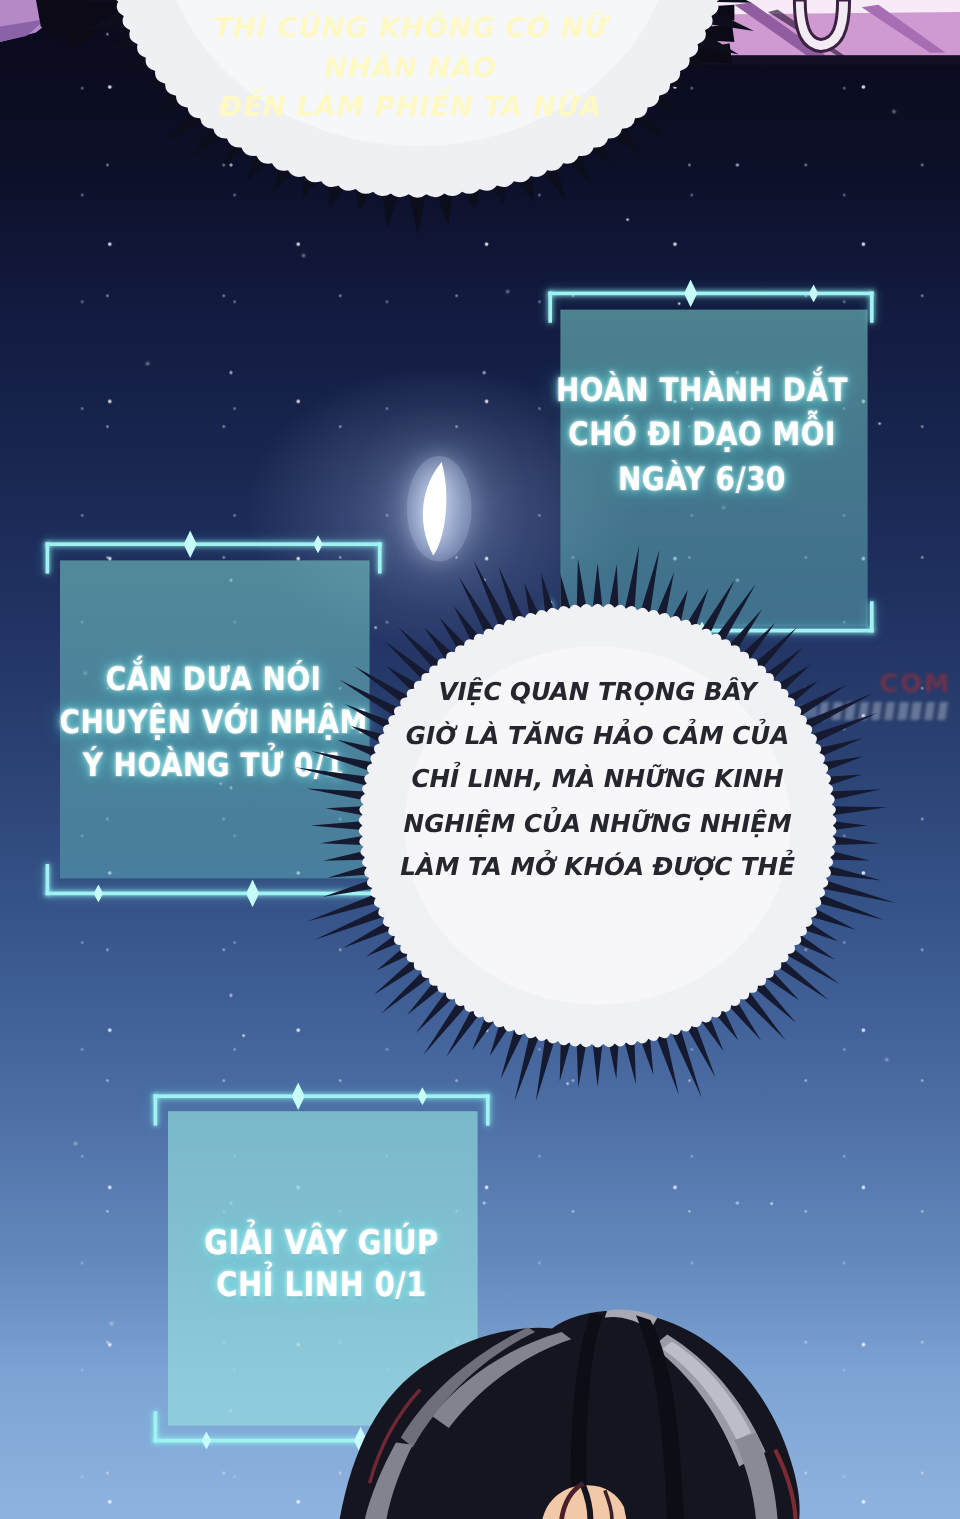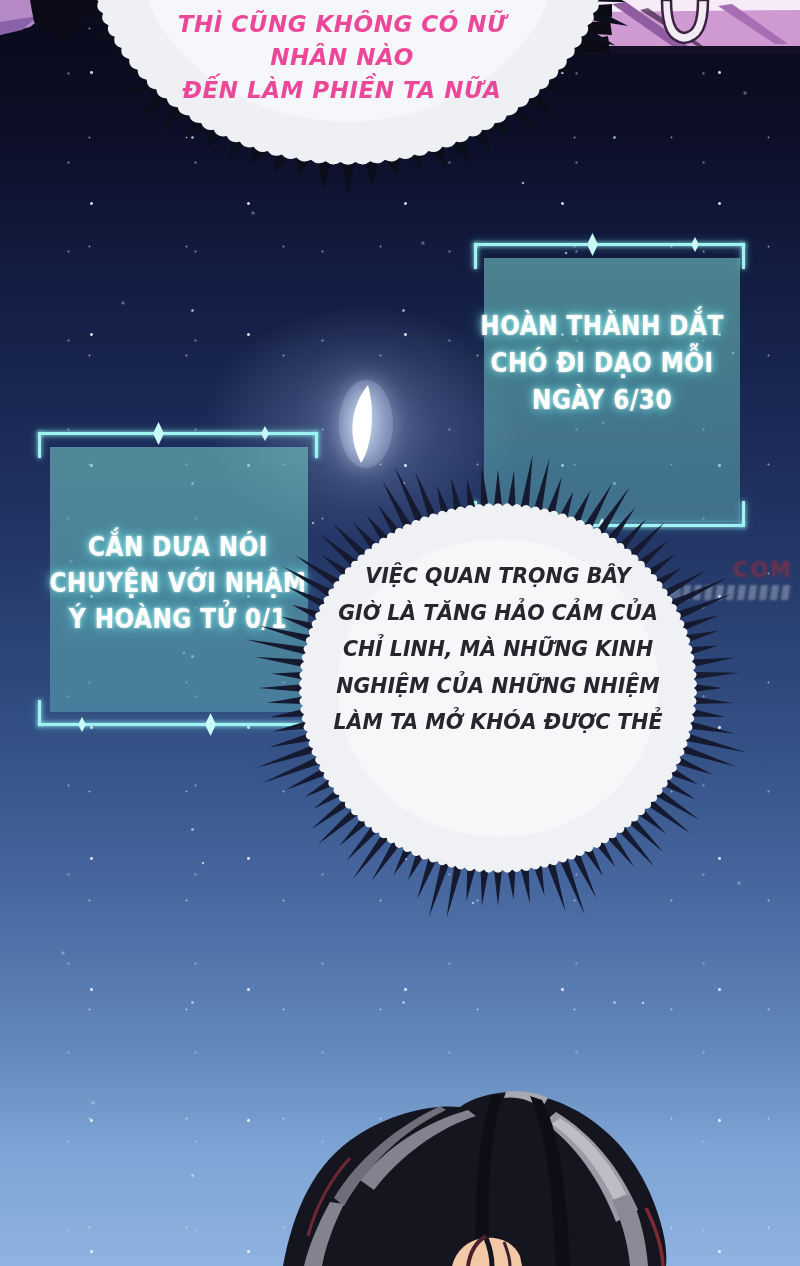--- a/index.html
+++ b/index.html
@@ -49,21 +49,21 @@
   .dm-lg{width:11px;height:23px;} .dm-sm{width:8px;height:15px;}
   .qtext{position:absolute;transform:scaleX(.86);transform-origin:center;
       text-align:center;color:#fff;font-weight:800;letter-spacing:.5px;
       text-shadow:0 0 3px rgba(255,255,255,.9),0 0 9px rgba(130,245,240,.85),
                   0 0 18px rgba(90,225,230,.6),0 2px 2px rgba(10,40,60,.3);}
   .qt1{left:-22px;top:64px;width:300px;font-size:27px;line-height:37px;}
   .qt2{left:-10px;top:97px;width:300px;font-size:27px;line-height:36px;}
   .qt3{left:-10px;top:106px;width:300px;font-size:28px;line-height:35px;}
 
   
-  .btext{position:absolute;text-align:center;font-style:italic;color:#ec4899;font-weight:700;}
+  .btext{position:absolute;text-align:center;font-style:italic;color:#fef9c3;font-weight:700;}
   #toptext{left:142px;top:8px;width:400px;font-size:23px;line-height:33px;letter-spacing:.5px;}
   #midtext{left:330px;top:558px;width:336px;font-size:20.5px;line-height:36.5px;color:#26262f;}
 
   
   #watermark{position:absolute;left:655px;top:558px;width:142px;height:58px;opacity:.9;}
   .wm-red{position:absolute;right:4px;top:0;font-weight:700;font-size:21px;letter-spacing:2px;
           color:rgba(198,42,38,.5);filter:blur(1.2px);}
   .wm-slab{position:absolute;left:28px;top:27px;width:110px;height:15px;border-radius:2px;
           transform:skewX(-8deg);filter:blur(1.3px);opacity:.55;
           background:repeating-linear-gradient(90deg, rgba(188,198,216,.85) 0 7px, rgba(52,68,98,.9) 7px 11px);}
@@ -79,57 +79,74 @@
 
   <div class="sky"></div>
   <div class="stars"></div>
   <div class="bigstars"></div>
 
   <svg id="moon" width="90" height="105" viewBox="325 372 90 105">
     <ellipse cx="366" cy="424" rx="27" ry="44" fill="#cddcff" opacity="0.22"></ellipse>
     <path d="M368,385 C352,404 346,434 361,463 C371,449 376,413 368,385 Z" fill="#ffffff"></path>
   </svg>
 
-  <div class="qbox" style="left:474px;top:243px;width:271px;height:284px">
+  <div class="qbox" style="left:457px;top:243px;width:271px;height:284px">
     <div class="qfill f12" style="left:10px;top:15px;width:256px;height:264px"></div>
     <div class="ql qh" style="left:0;top:0;width:271px"></div>
     <div class="ql qh" style="left:0;top:281px;width:271px"></div>
     <div class="ql qv" style="left:0;top:0"></div>
     <div class="ql qv" style="left:268px;top:0"></div>
     <div class="ql qv" style="left:0;top:258px"></div>
     <div class="ql qv" style="left:268px;top:258px"></div>
     <span class="dm dm-lg" style="left:113px;top:-10px"></span>
     <span class="dm dm-sm" style="left:217px;top:-6px"></span>
     <span class="dm dm-sm" style="left:124px;top:275px"></span>
     <div class="qtext qt1">
       <div>HOÀN THÀNH DẮT</div>
       <div>CHÓ ĐI DẠO MỖI</div>
       <div>NGÀY 6/30</div>
     </div>
   </div>
 
-  <div class="qbox" style="left:38px;top:432px;width:280px;height:286px">
+  <div class="qbox" style="left:38px;top:452px;width:280px;height:286px">
     <div class="qfill f12" style="left:12px;top:15px;width:258px;height:265px"></div>
     <div class="ql qh" style="left:0;top:0;width:280px"></div>
     <div class="ql qh" style="left:0;top:291px;width:280px"></div>
     <div class="ql qv" style="left:0;top:0"></div>
     <div class="ql qv" style="left:277px;top:0"></div>
     <div class="ql qv" style="left:0;top:268px"></div>
     <div class="ql qv" style="left:277px;top:268px"></div>
     <span class="dm dm-lg" style="left:115px;top:-10px"></span>
     <span class="dm dm-sm" style="left:223px;top:-6px"></span>
     <span class="dm dm-lg" style="left:167px;top:281px"></span>
     <span class="dm dm-sm" style="left:40px;top:285px"></span>
     <div class="qtext qt2">
       <div>CẮN DƯA NÓI</div>
       <div>CHUYỆN VỚI NHẬM</div>
       <div>Ý HOÀNG TỬ 0/1</div>
     </div>
   </div>
 
+  <div class="qbox" style="left:128px;top:912px;width:280px;height:290px">
+    <div class="qfill f3" style="left:12px;top:14px;width:258px;height:262px"></div>
+    <div class="ql qh" style="left:0;top:0;width:280px"></div>
+    <div class="ql qh" style="left:0;top:287px;width:280px"></div>
+    <div class="ql qv" style="left:0;top:0"></div>
+    <div class="ql qv" style="left:277px;top:0"></div>
+    <div class="ql qv" style="left:0;top:264px"></div>
+    <div class="ql qv" style="left:277px;top:264px"></div>
+    <span class="dm dm-lg" style="left:115px;top:-10px"></span>
+    <span class="dm dm-sm" style="left:220px;top:-6px"></span>
+    <span class="dm dm-lg" style="left:167px;top:277px"></span>
+    <span class="dm dm-sm" style="left:40px;top:281px"></span>
+    <div class="qtext qt3">
+      <div>GIẢI VÂY GIÚP</div>
+      <div>CHỈ LINH 0/1</div>
+    </div>
+  </div>
 
   <svg style="left:0;top:0" width="130" height="48" viewBox="0 0 130 48">
     <path d="M0,0 L64,0 L30,27 L0,35 Z" fill="#b489c6"></path>
     <path d="M0,22 L38,16 L22,30 L0,35 Z" fill="#8a62a8"></path>
     <path d="M30,0 L118,0 L62,42 L34,22 Z" fill="#0c0a16"></path>
   </svg>
   <svg style="left:505px;top:0" width="295" height="62" viewBox="505 0 295 62">
     <rect x="593" y="0" width="207" height="50" fill="#cf9ad2"></rect>
     <path d="M593,0 L800,0 L800,10 L593,12 Z" fill="#ffffff" opacity="0.8"></path>
     <path d="M612,4 L672,46 L688,46 L626,2 Z" fill="#8f5da0"></path>

